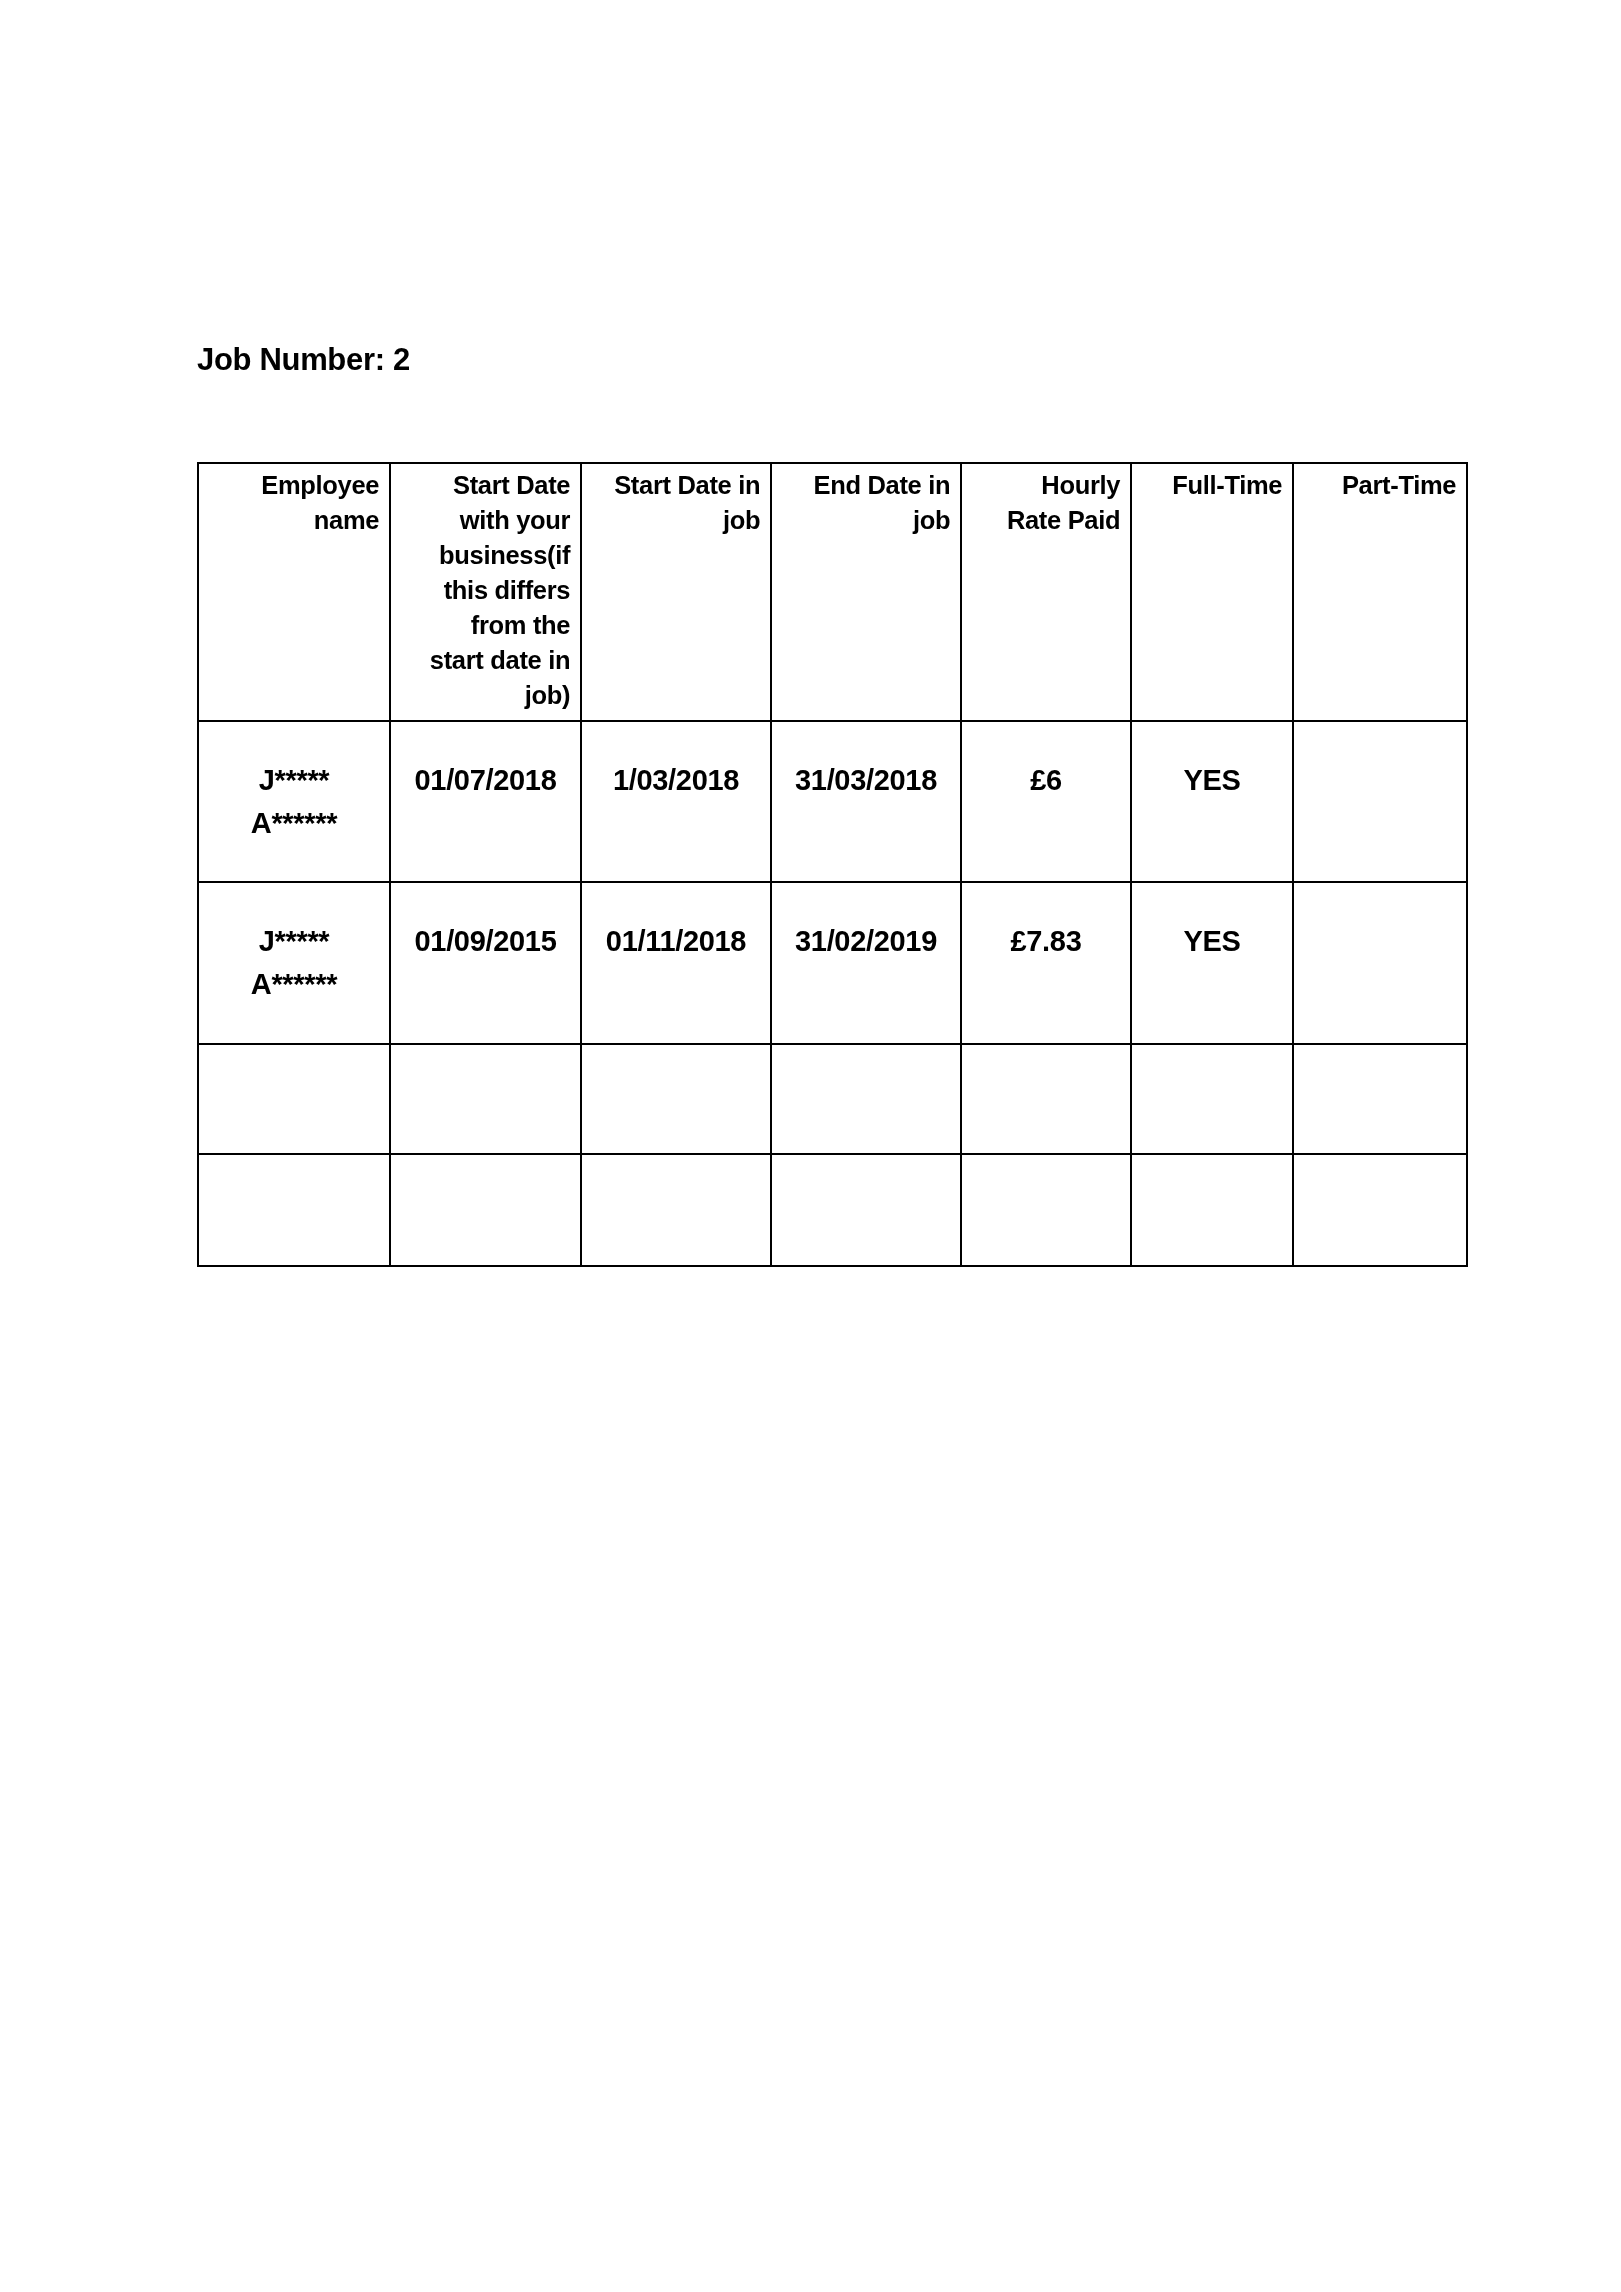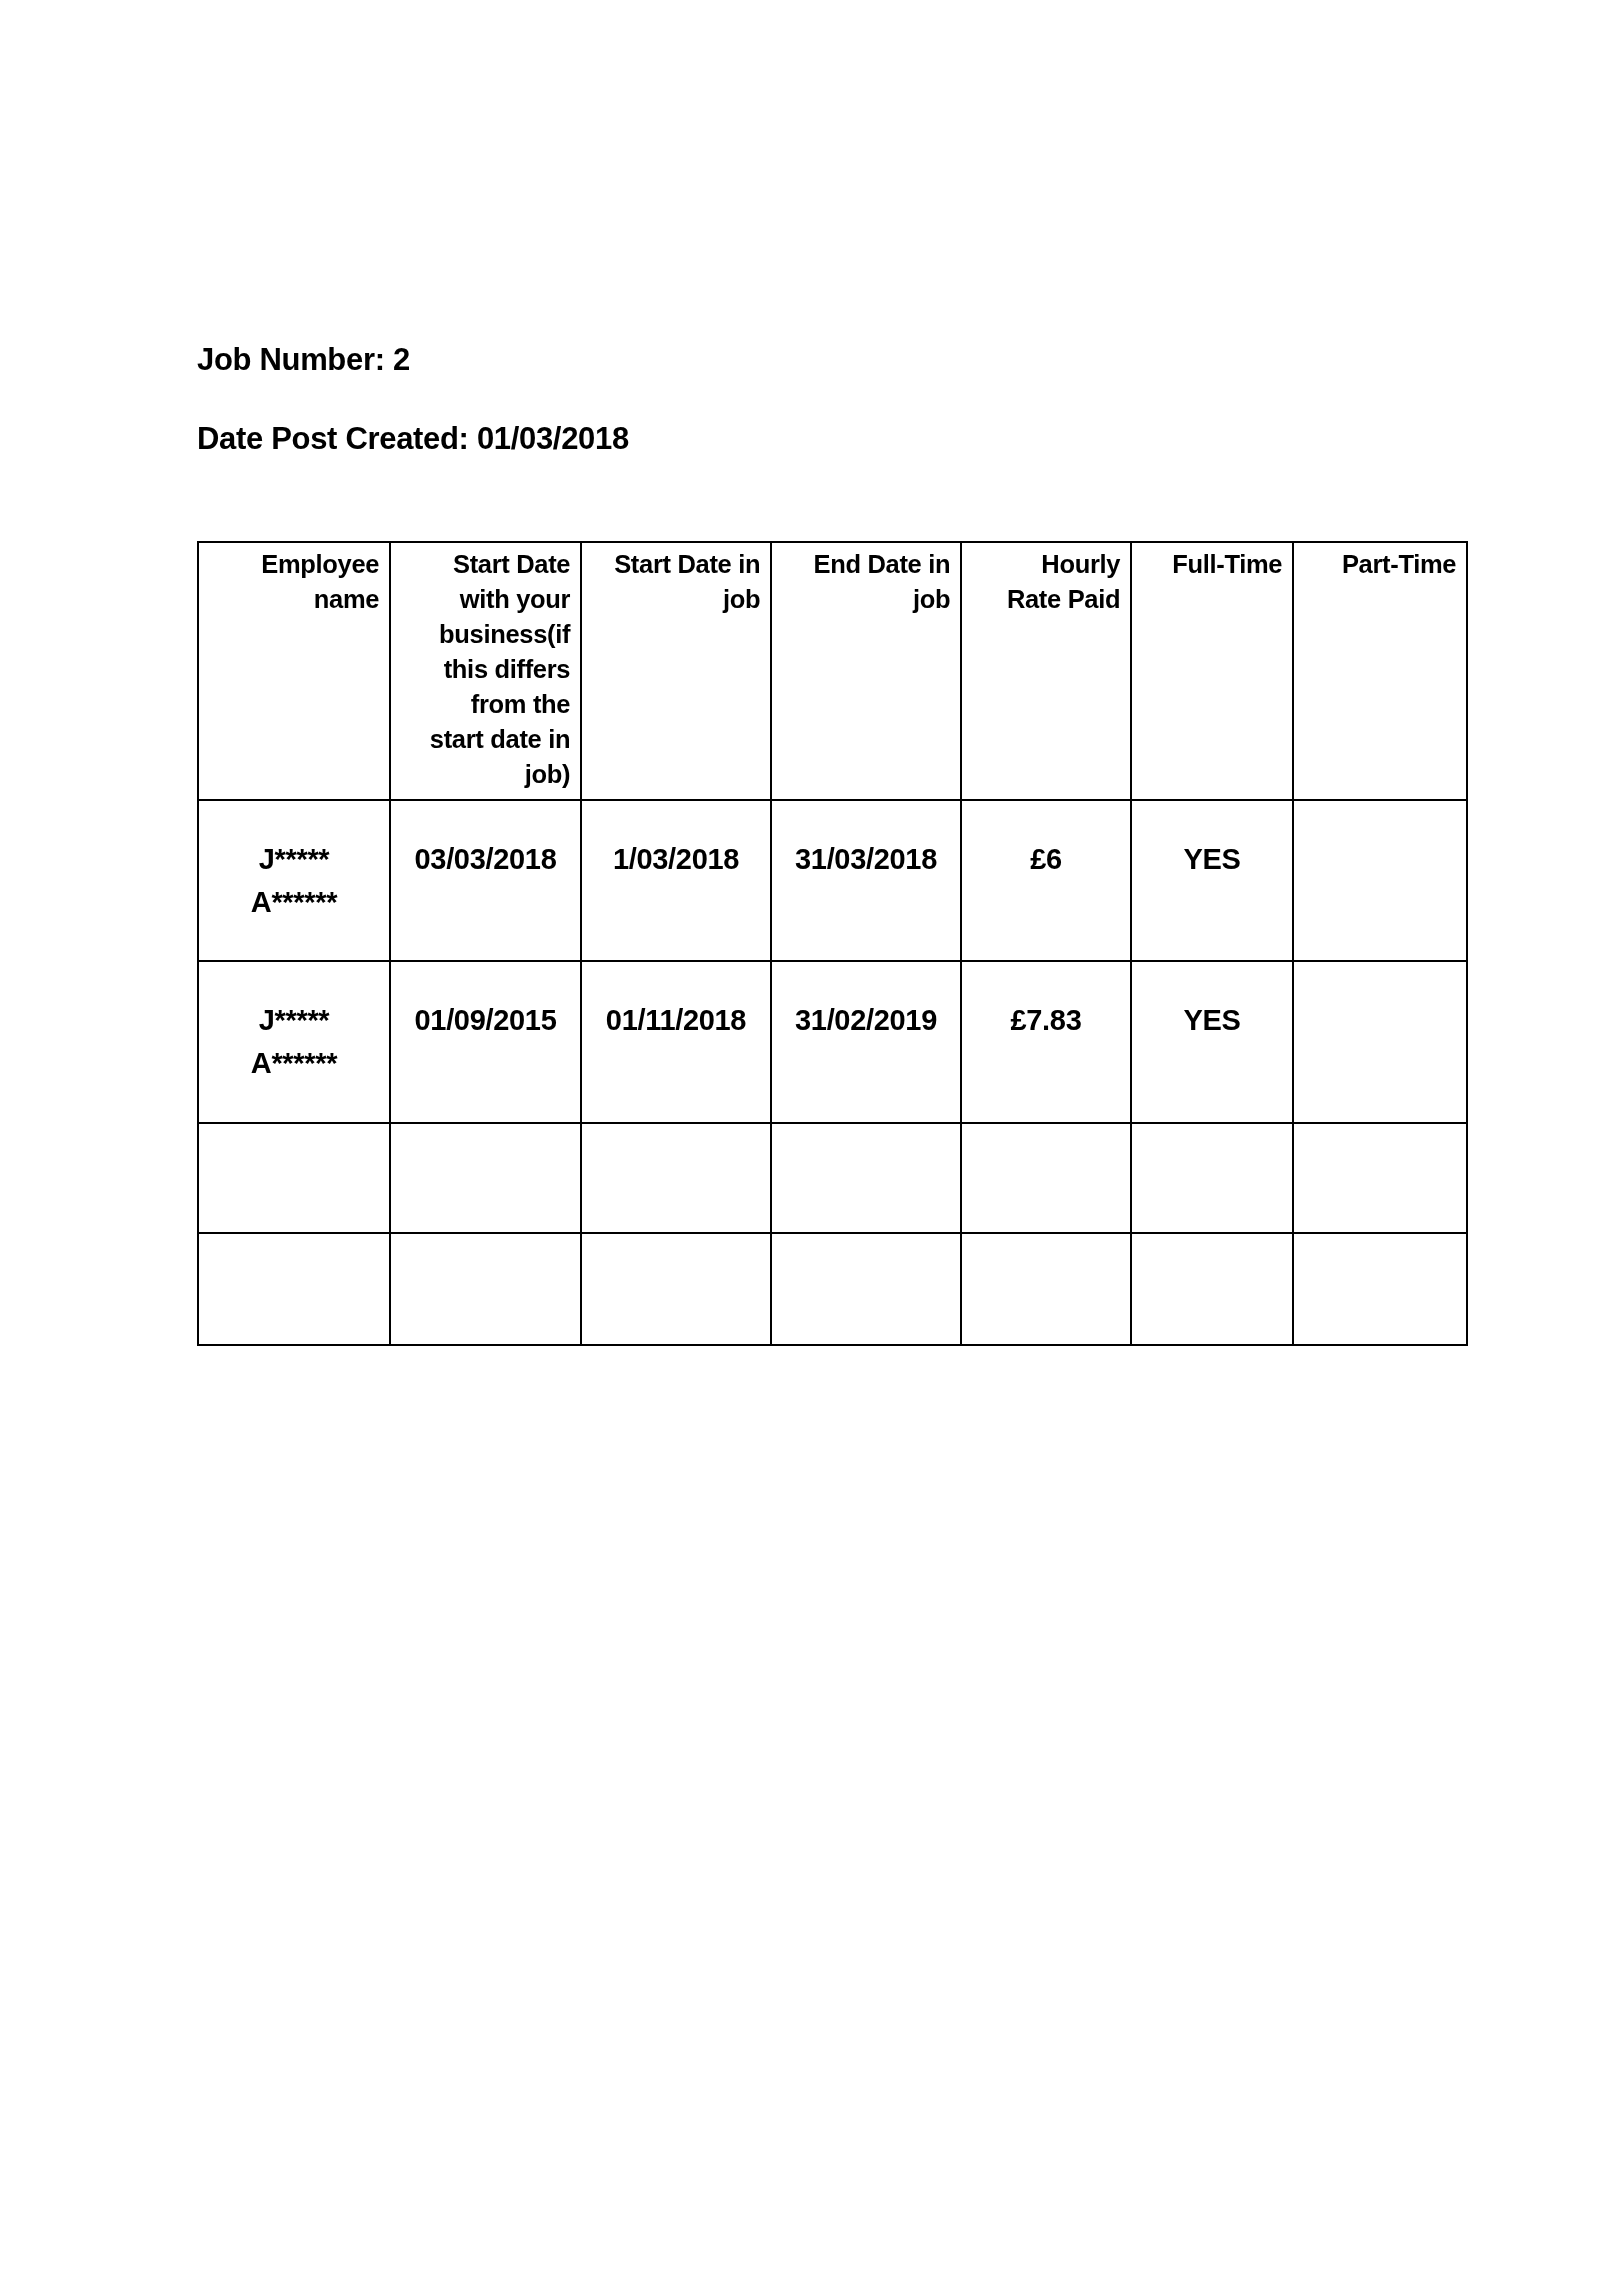--- a/index.html
+++ b/index.html
@@ -62,21 +62,20 @@
   tr.data-row-2   { height: 162px; }
   tr.empty-row-1  { height: 110px; }
   tr.empty-row-2  { height: 112px; }
 </style>
 </head>
 <body>
 
 <div class="page">
 
   <p class="doc-line">Job Number: 2</p>
-  <p class="doc-line">Date Post Created: 01/03/2018</p>
 
   <table class="doc-table">
     <colgroup>
       <col style="width:192px">
       <col style="width:191px">
       <col style="width:190px">
       <col style="width:190px">
       <col style="width:170px">
       <col style="width:162px">
       <col style="width:174px">
@@ -99,21 +98,21 @@
         <th>Hourly
 Rate Paid</th>
         <th>Full-Time</th>
         <th>Part-Time</th>
       </tr>
     </thead>
     <tbody>
       <tr class="data-row-1">
         <td>J*****
 A******</td>
-        <td>03/03/2018</td>
+        <td>01/07/2018</td>
         <td>1/03/2018</td>
         <td>31/03/2018</td>
         <td>£6</td>
         <td>YES</td>
         <td></td>
       </tr>
       <tr class="data-row-2">
         <td>J*****
 A******</td>
         <td>01/09/2015</td>

